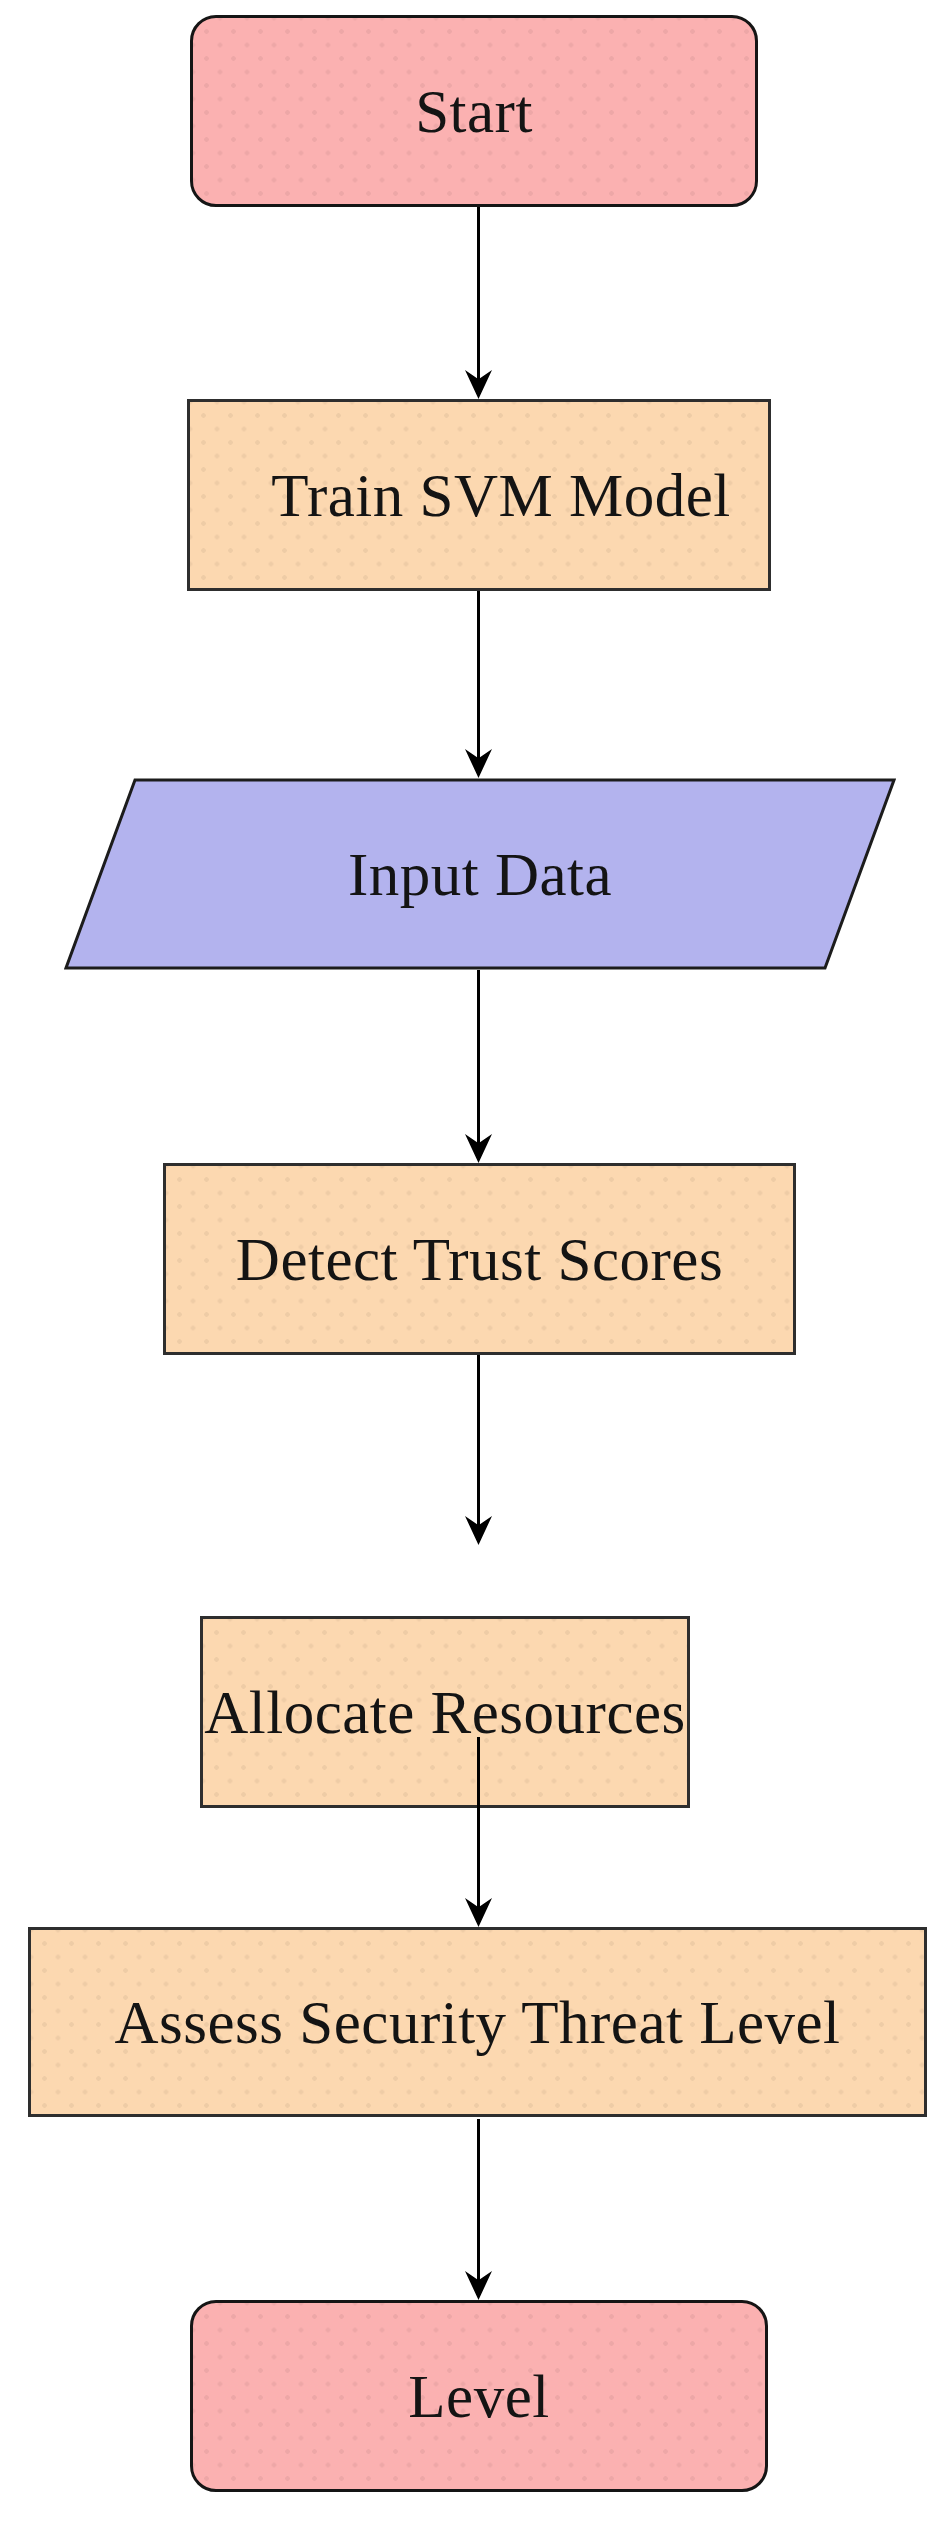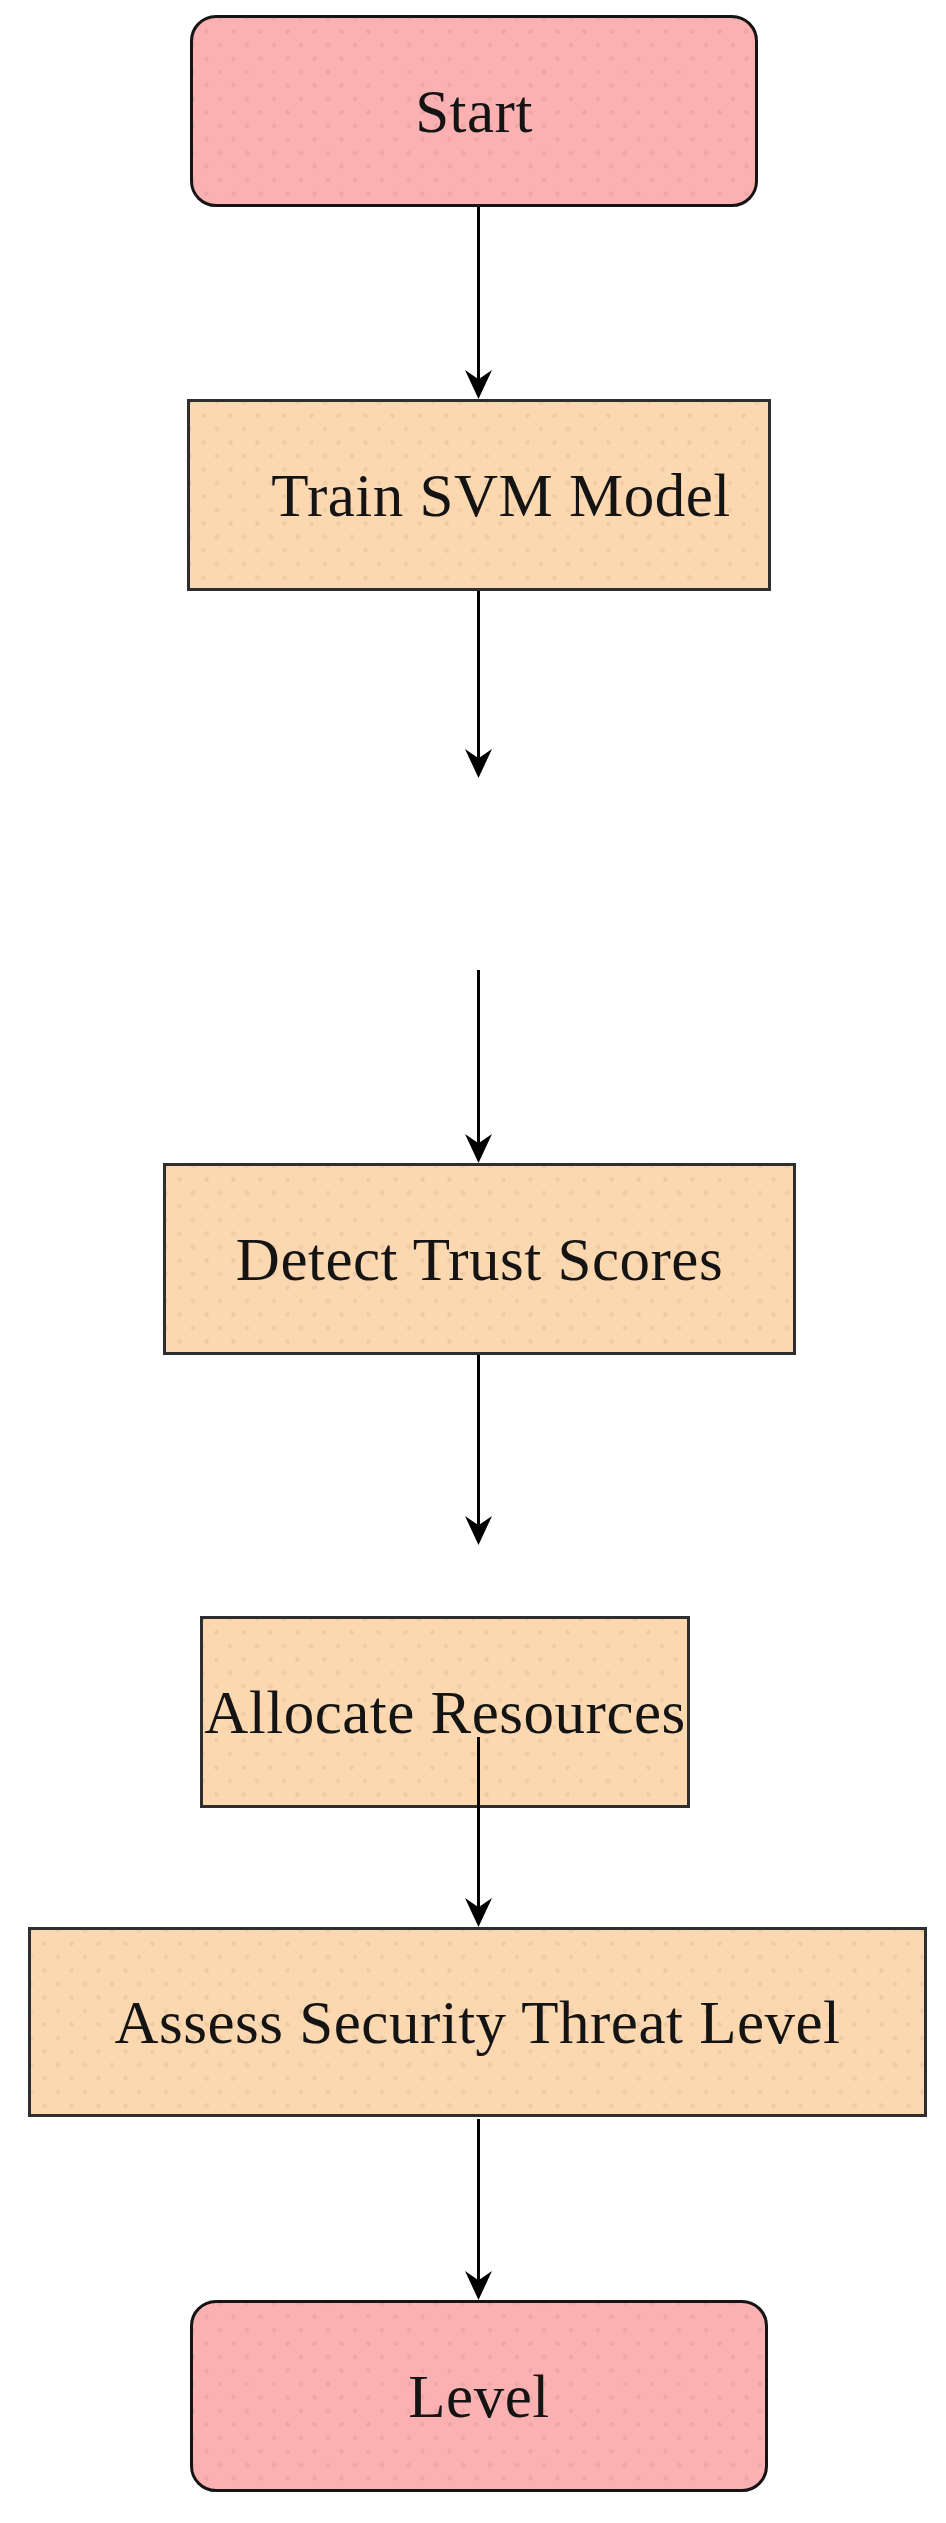--- a/index.html
+++ b/index.html
@@ -97,20 +97,28 @@
 
   <div class="node" style="left: 187px; top: 399px; width: 584px; height: 192px; background-color: rgb(252, 216, 176); padding-left: 44px;">
     <span class="label">Train SVM Model</span>
   </div>
 
   <div>
     <div class="arrow-line" style="left:477px; top:591px; height:172px;"></div>
     <div class="arrow-head" style="left:465px; top:749px;"></div>
   </div>
 
+  <div class="io-wrap">
+    <svg width="832" height="192" viewBox="0 0 832 192">
+      <polygon class="io-shape" points="71,2 830,2 761,190 2,190" fill="#b3b3ee"></polygon>
+    </svg>
+    <div class="io-label-layer">
+      <span class="label">Input Data</span>
+    </div>
+  </div>
 
   <div>
     <div class="arrow-line" style="left:477px; top:970px; height:178px;"></div>
     <div class="arrow-head" style="left:465px; top:1134px;"></div>
   </div>
 
   <div class="node" style="left: 163px; top: 1163px; width: 633px; height: 192px; background-color: rgb(252, 216, 176);">
     <span class="label">Detect Trust Scores</span>
   </div>
 

